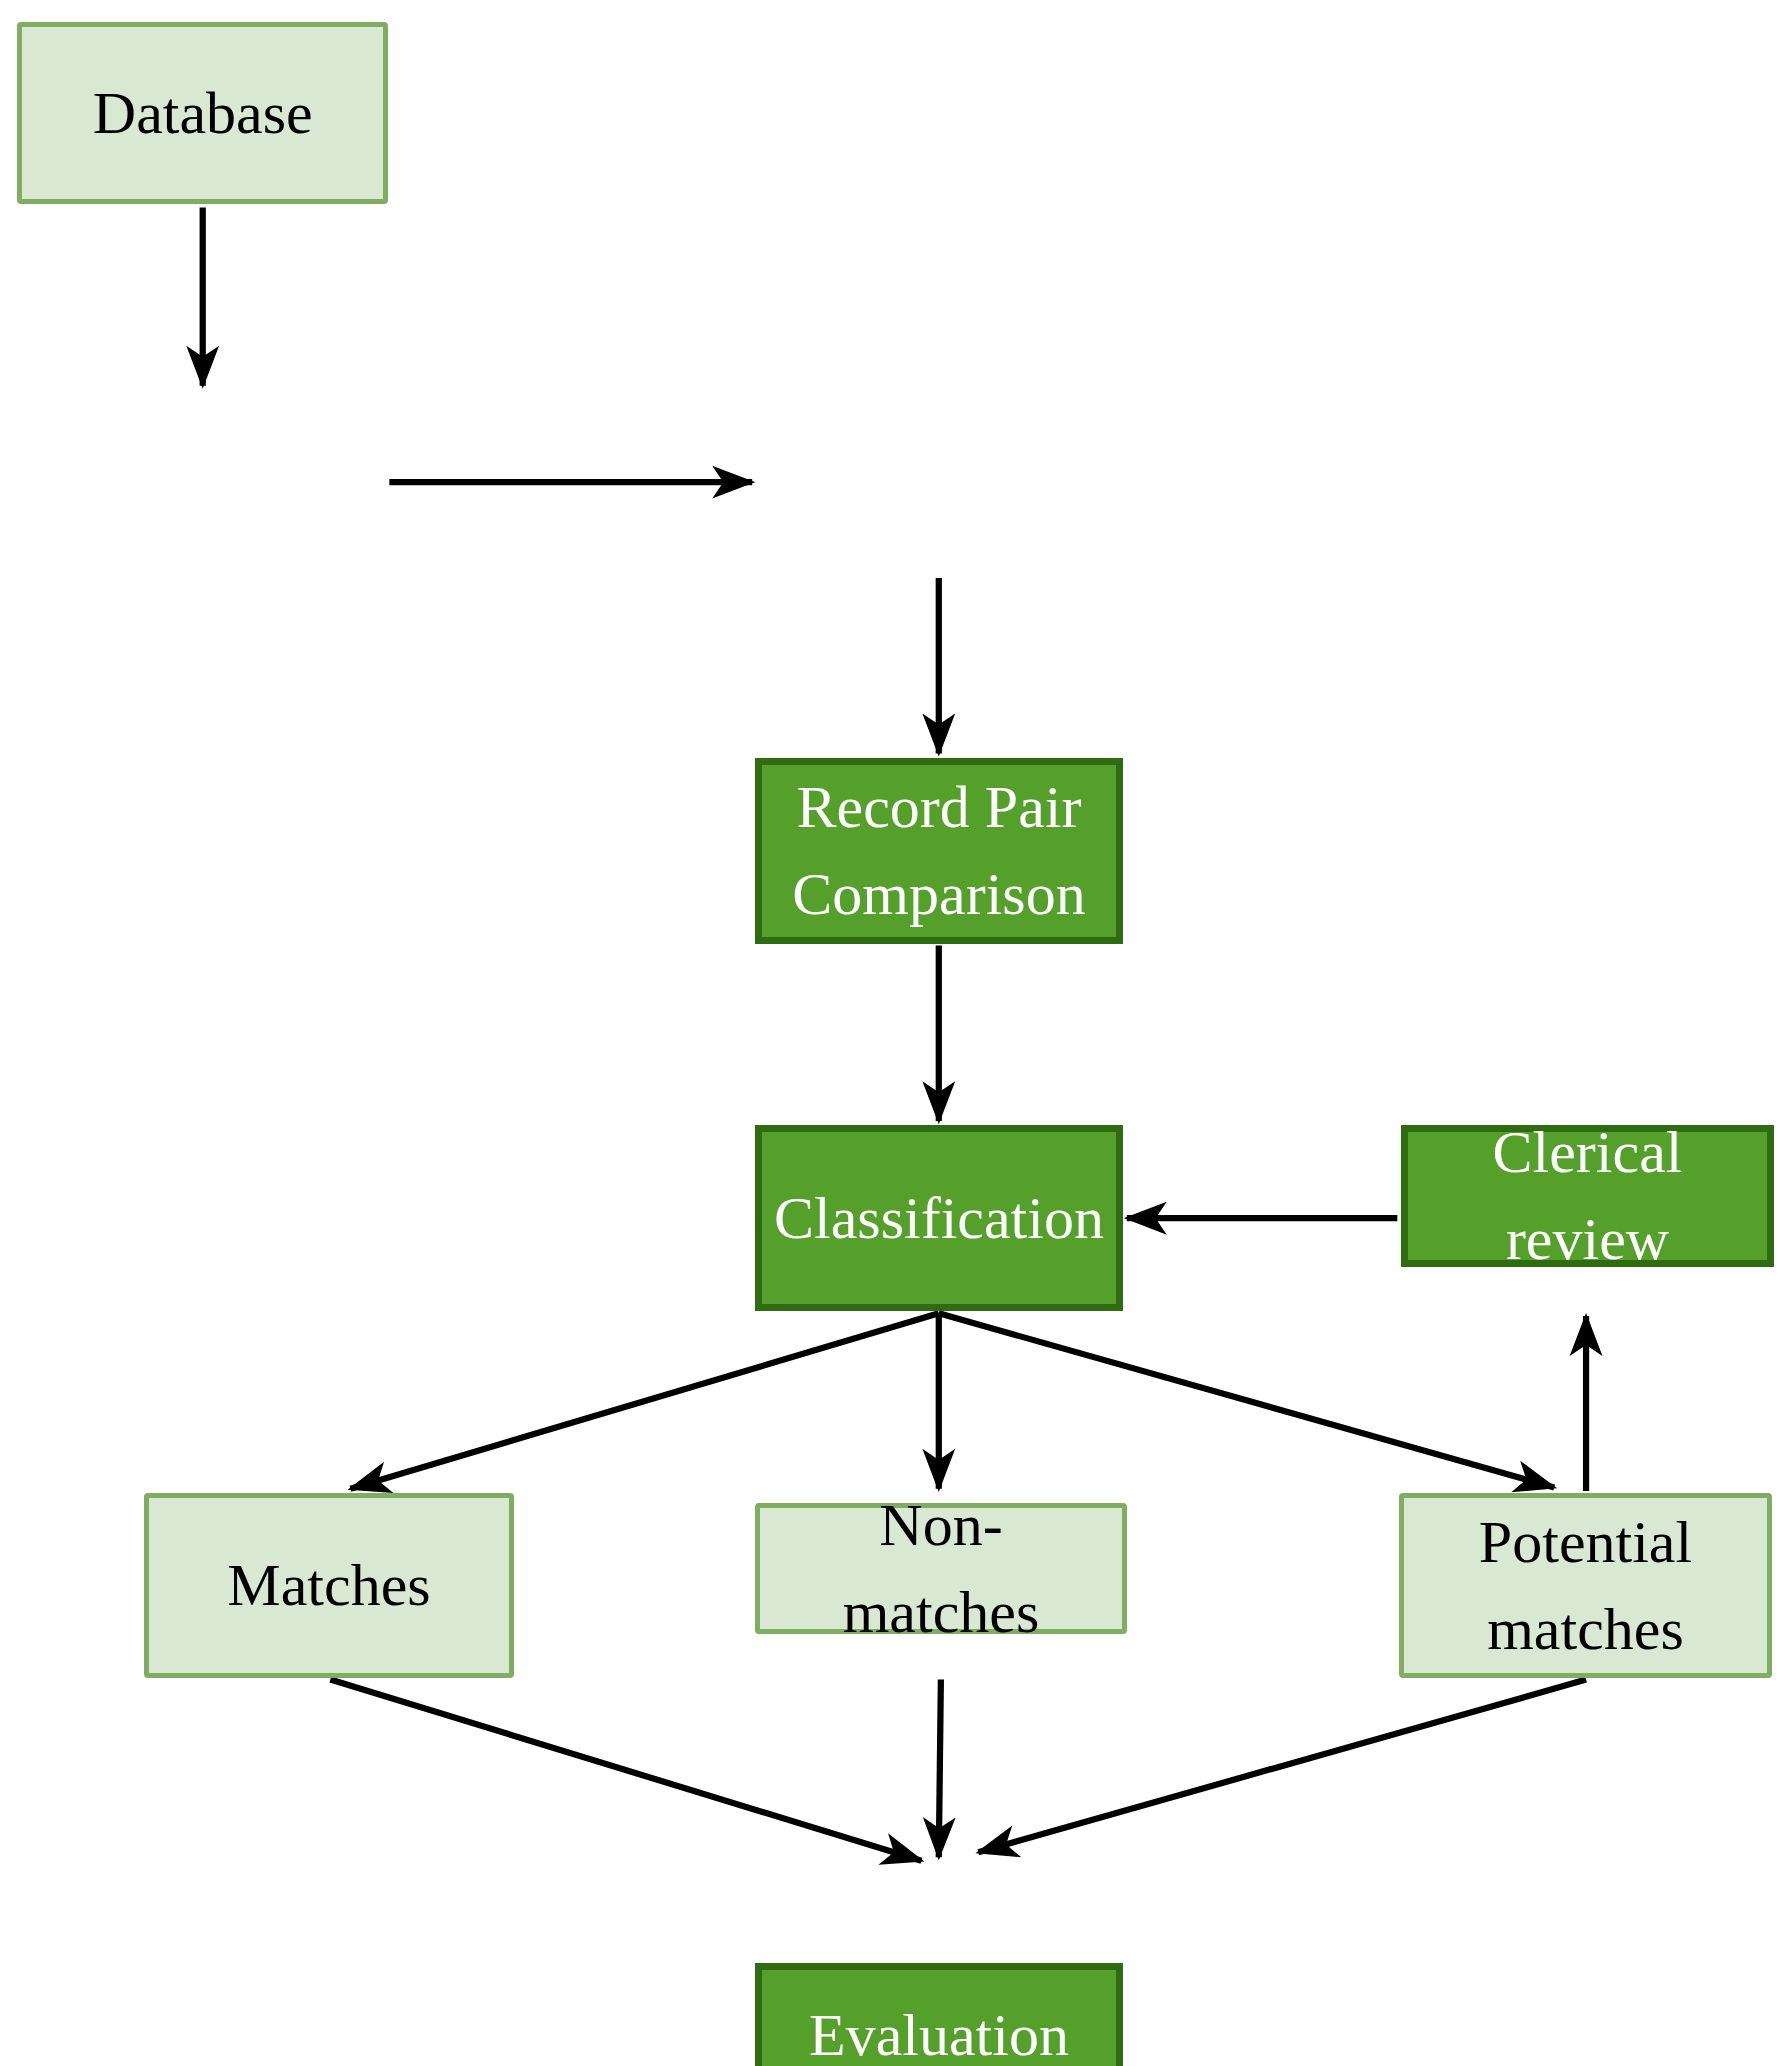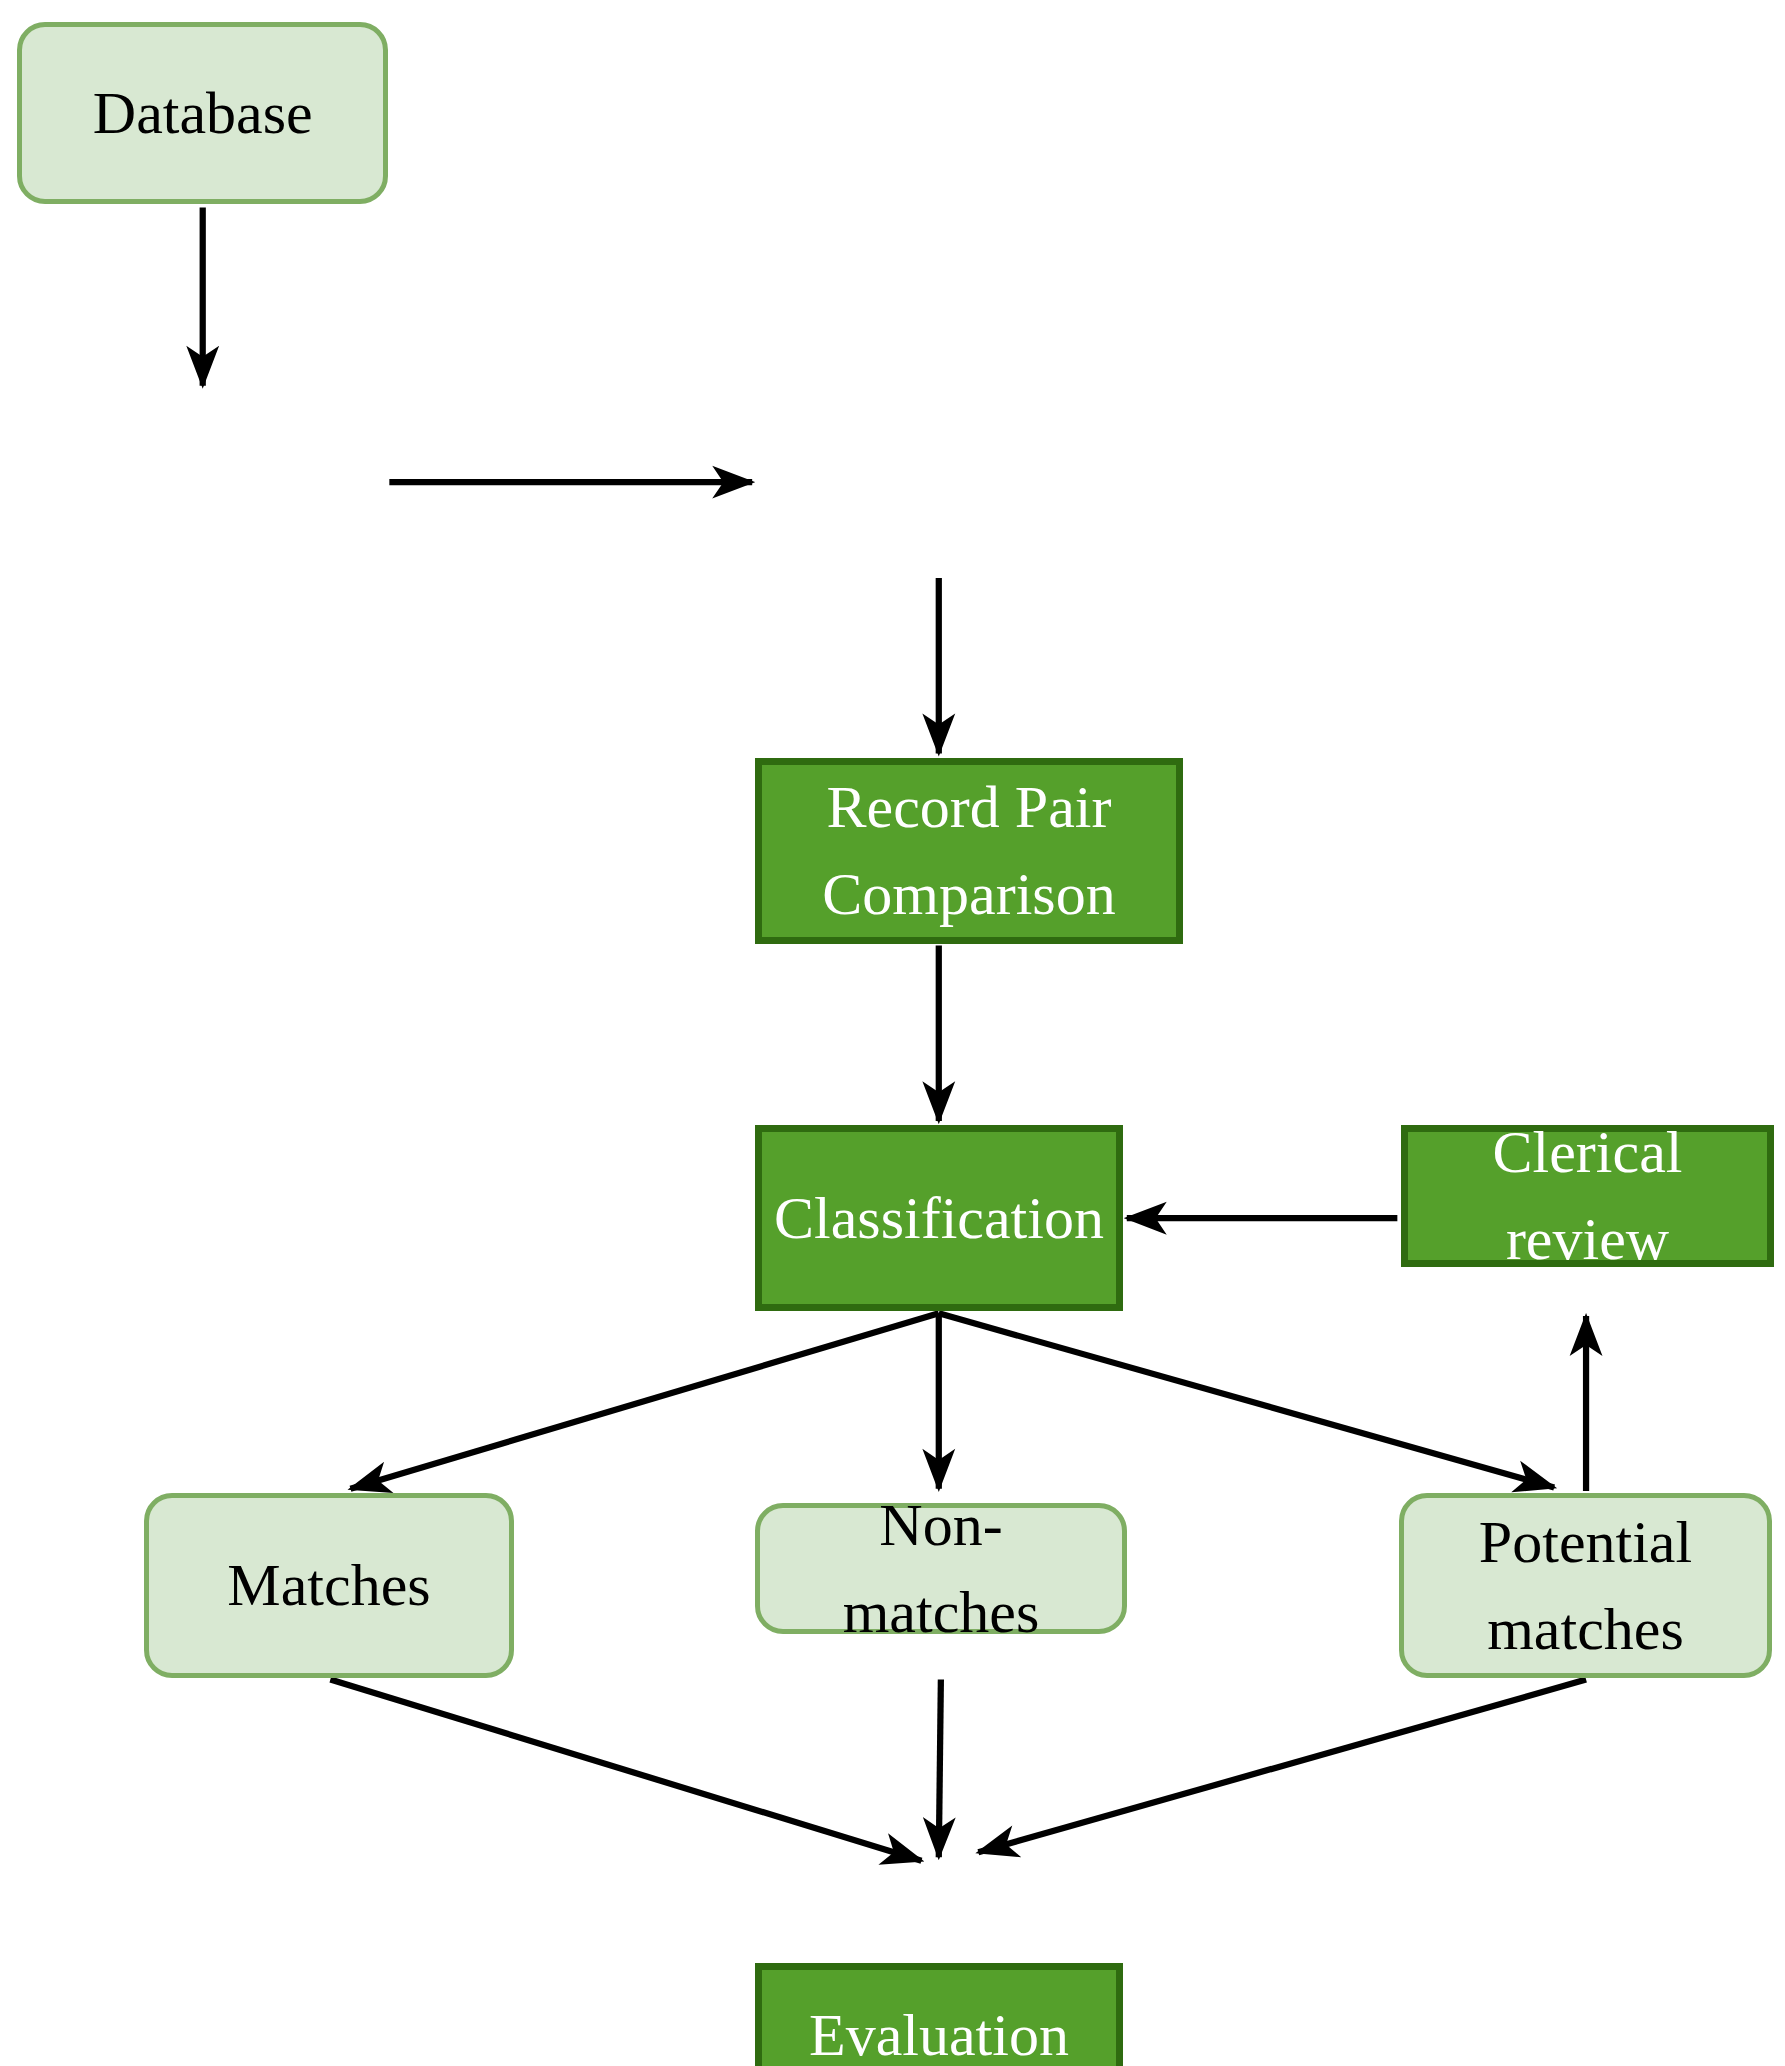--- a/index.html
+++ b/index.html
@@ -45,21 +45,21 @@
   }
   .node.process{
     background:var(--process-fill);
     border:7.6px solid var(--process-border);
     color:var(--process-text);
   }
   .node.terminal{
     background:var(--terminal-fill);
     border:5.6px solid var(--terminal-border);
     color:var(--terminal-text);
-    border-radius:28px;
+    border-radius:4px;
   }
 </style>
 </head>
 <body>
 
 <div class="canvas">
 
   <svg class="edges" viewBox="0 0 2574 2978" xmlns="http://www.w3.org/2000/svg">
     <defs>
       <marker id="ah" viewBox="0 0 10 8" refX="9.3" refY="4" markerWidth="64" markerHeight="52" orient="auto" markerUnits="userSpaceOnUse">
@@ -80,21 +80,21 @@
     <line x1="1356" y1="2421" x2="1353" y2="2677" marker-end="url(#ah)"></line>
     <line x1="2286" y1="2421" x2="1410" y2="2670" marker-end="url(#ah)"></line>
   </svg>
 
   <div class="node terminal" style="left:17.3px;top:22px;width:371px;height:182px">
     <span>Database</span>
   </div>
 
 
 
-  <div class="node process" style="left:755px;top:758px;width:428px;height:186px">
+  <div class="node process" style="left:755px;top:758px;width:368px;height:186px">
     <span>Record Pair
 Comparison</span>
   </div>
 
   <div class="node process" style="left:755px;top:1125px;width:368px;height:186px">
     <span>Classification</span>
   </div>
 
   <div class="node process" style="left:1401px;top:1125px;width:373px;height:142px">
     <span>Clerical

